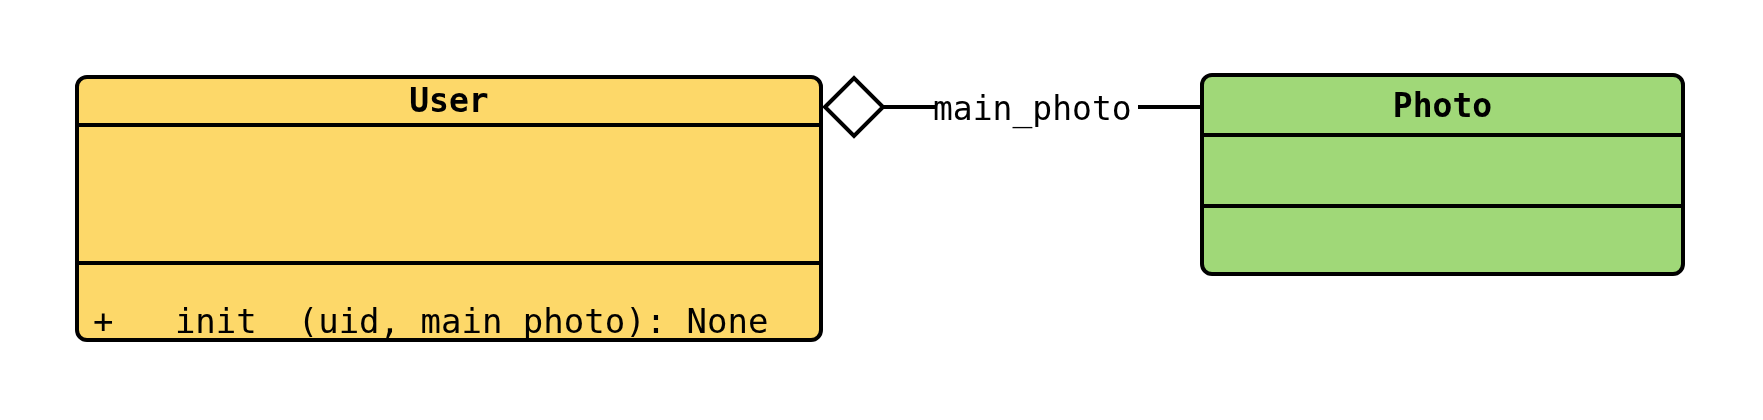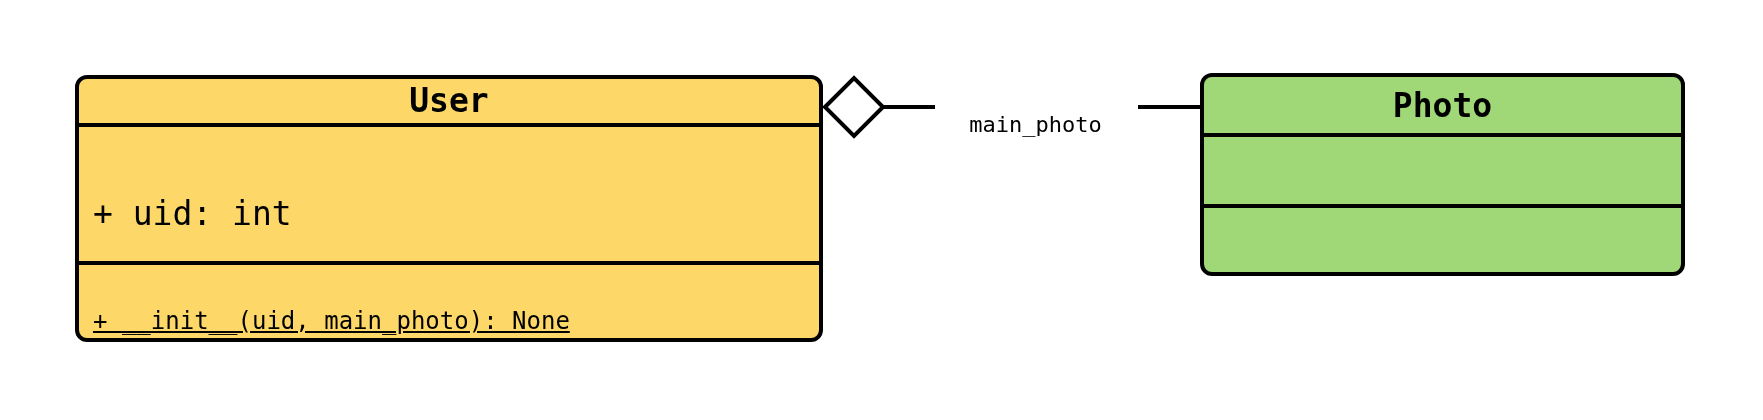--- a/index.html
+++ b/index.html
@@ -40,53 +40,51 @@
   .attrs-compartment {
     height: 128px;
     display: flex; flex-direction: column; justify-content: center;
     padding-left: 14px;
     font-size: 33px;
   }
   .methods-compartment {
     flex: 1;
     display: flex; flex-direction: column; justify-content: center;
     padding-left: 14px;
-    font-size: 24px;
-    text-decoration: underline;
+    font-size: 34px;
   }
   .member-line { line-height: 33px; white-space: pre; }
   .bold-type { font-weight: bold; }
 
   .class-photo .mid-compartment { height: 71px; }
   .class-photo .bot-compartment { flex: 1; }
 
   .connector-svg {
     position: absolute;
     left: 823px; top: 73px;
     width: 377px; height: 68px;
   }
   .edge-label {
     position: absolute;
-    left: 933px; top: 107px;
+    left: 933px; top: 91px;
     width: 205px; height: 36px;
     line-height: 36px;
-    font-size: 22px;
-    text-align: center;
+    font-size: 33px;
+    text-align: left;
     white-space: pre;
   }
 </style>
 </head>
 <body>
 
 <div class="canvas">
 
   <div class="uml-class class-user" style="background: rgb(253, 216, 105);">
     <div class="compartment title-compartment divided">User</div>
     <div class="compartment attrs-compartment divided">
-      <div class="member-line"><span>+ uid: int</span><span class="bold-type"></span></div>
     </div>
     <div class="compartment methods-compartment">
       <div class="member-line"><span>+ __init__(uid, main_photo): None</span></div>
     </div>
   </div>
 
   <svg class="connector-svg" viewBox="0 0 377 68">
     <polygon points="2,34 31,5 60,34 31,63" fill="#FFFFFF" stroke="#000000" stroke-width="4"></polygon>
     <line x1="60" y1="34" x2="112" y2="34" stroke="#000000" stroke-width="4"></line>
     <line x1="315" y1="34" x2="377" y2="34" stroke="#000000" stroke-width="4"></line>

